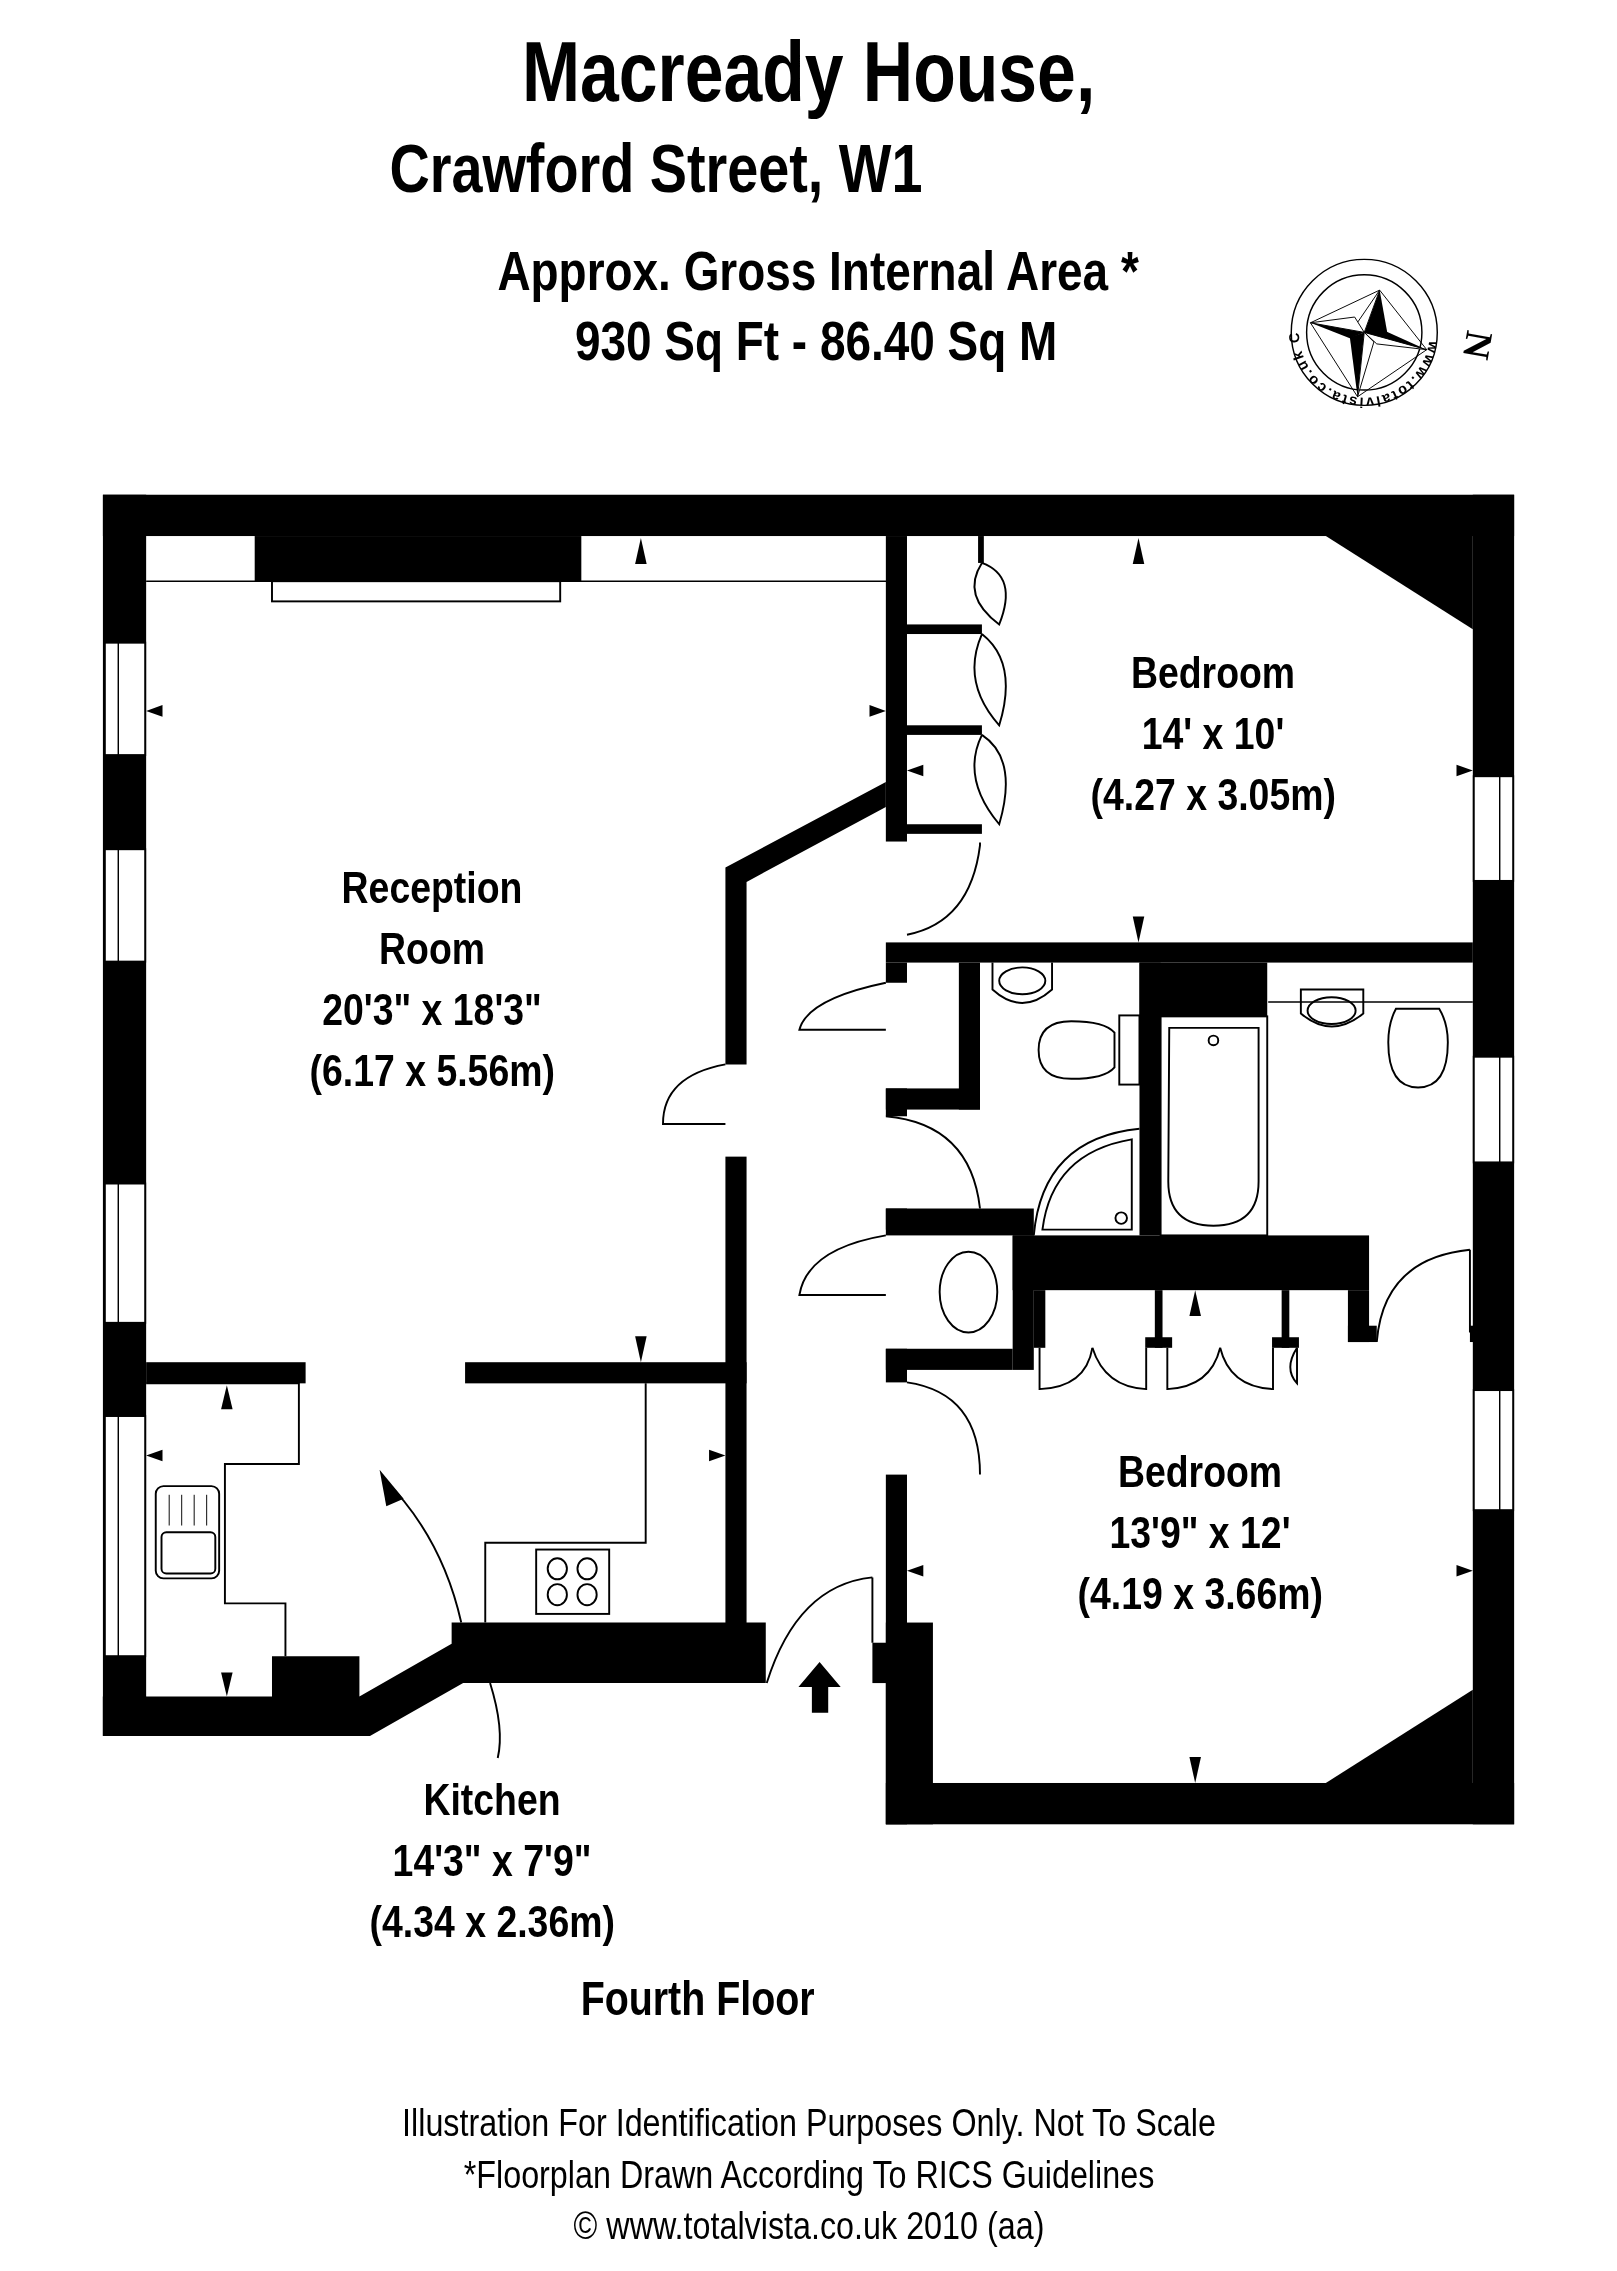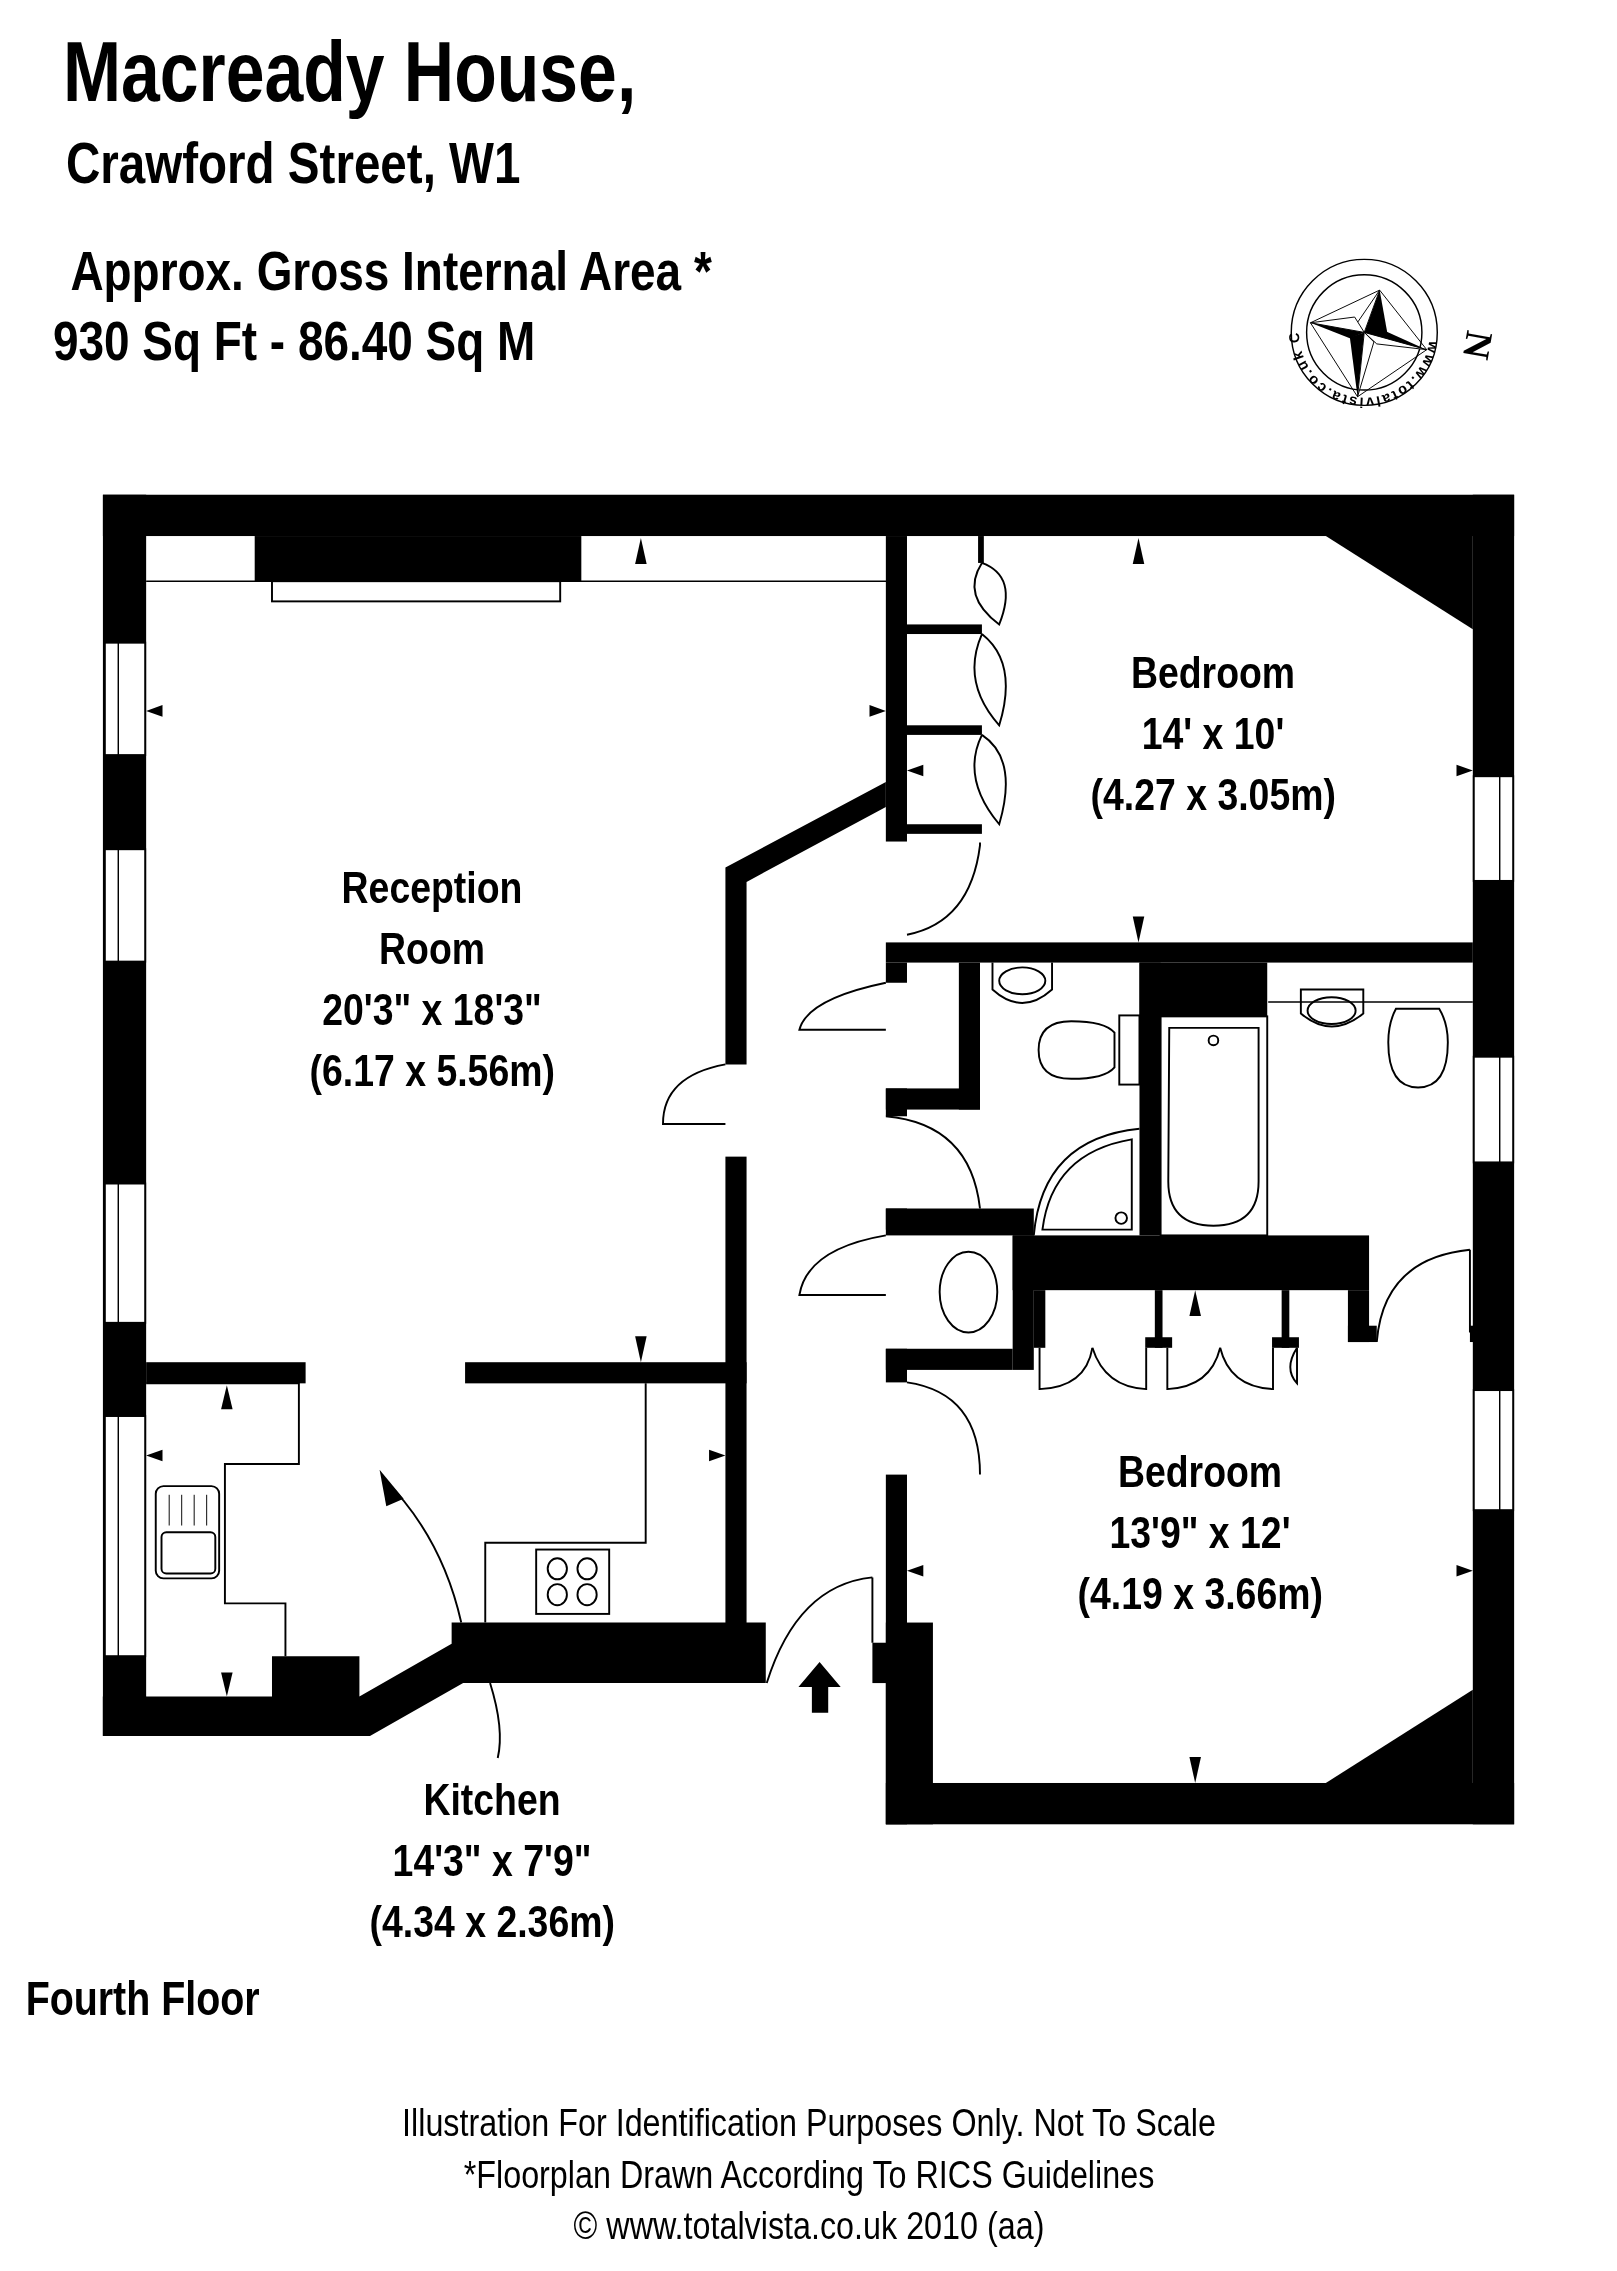--- a/index.html
+++ b/index.html
@@ -1,22 +1,22 @@
 <!DOCTYPE html>
 <html><head>
 <meta charset="utf-8">
 <style>
   html, body { margin:0; padding:0; background:#ffffff; }
   body { width:1618px; height:2271px; position:relative; overflow:hidden;
          font-family: "Liberation Sans", sans-serif; color:#000; }
-  .txt { position:absolute; white-space:nowrap; font-weight:bold; text-align:left;
+  .txt { position:absolute; white-space:nowrap; font-weight:bold; text-align:center;
          transform-origin:center; line-height:1;text-decoration:underline; }
   .cond { transform: scaleX(0.82); }
   #title1 { left:0; width:1618px; top:29px; font-size:85px; }
-  #title2 { left:16px; width:1311px; top:134px; font-size:58px; }
+  #title2 { left:0; width:1311px; top:134px; font-size:68px; }
   #sub1 { left:0; width:1637px; top:243px; font-size:56px; }
   #sub2 { left:0; width:1633px; top:313px; font-size:56px; }
   .room { position:absolute; font-size:44px; font-weight:bold; text-align:center;
           line-height:61px; transform:scaleX(0.85); white-space:nowrap; }
   .room span { display:block; }
   #floor { left:0; width:1396px; top:1975px; font-size:48px; }
   .foot { position:absolute; left:0; width:1618px; text-align:center; font-weight:normal;
           font-size:38px; transform:scaleX(0.85); line-height:1; white-space:nowrap; }
   #foot1 { top:2104px; }
   #foot2 { top:2156px; }

